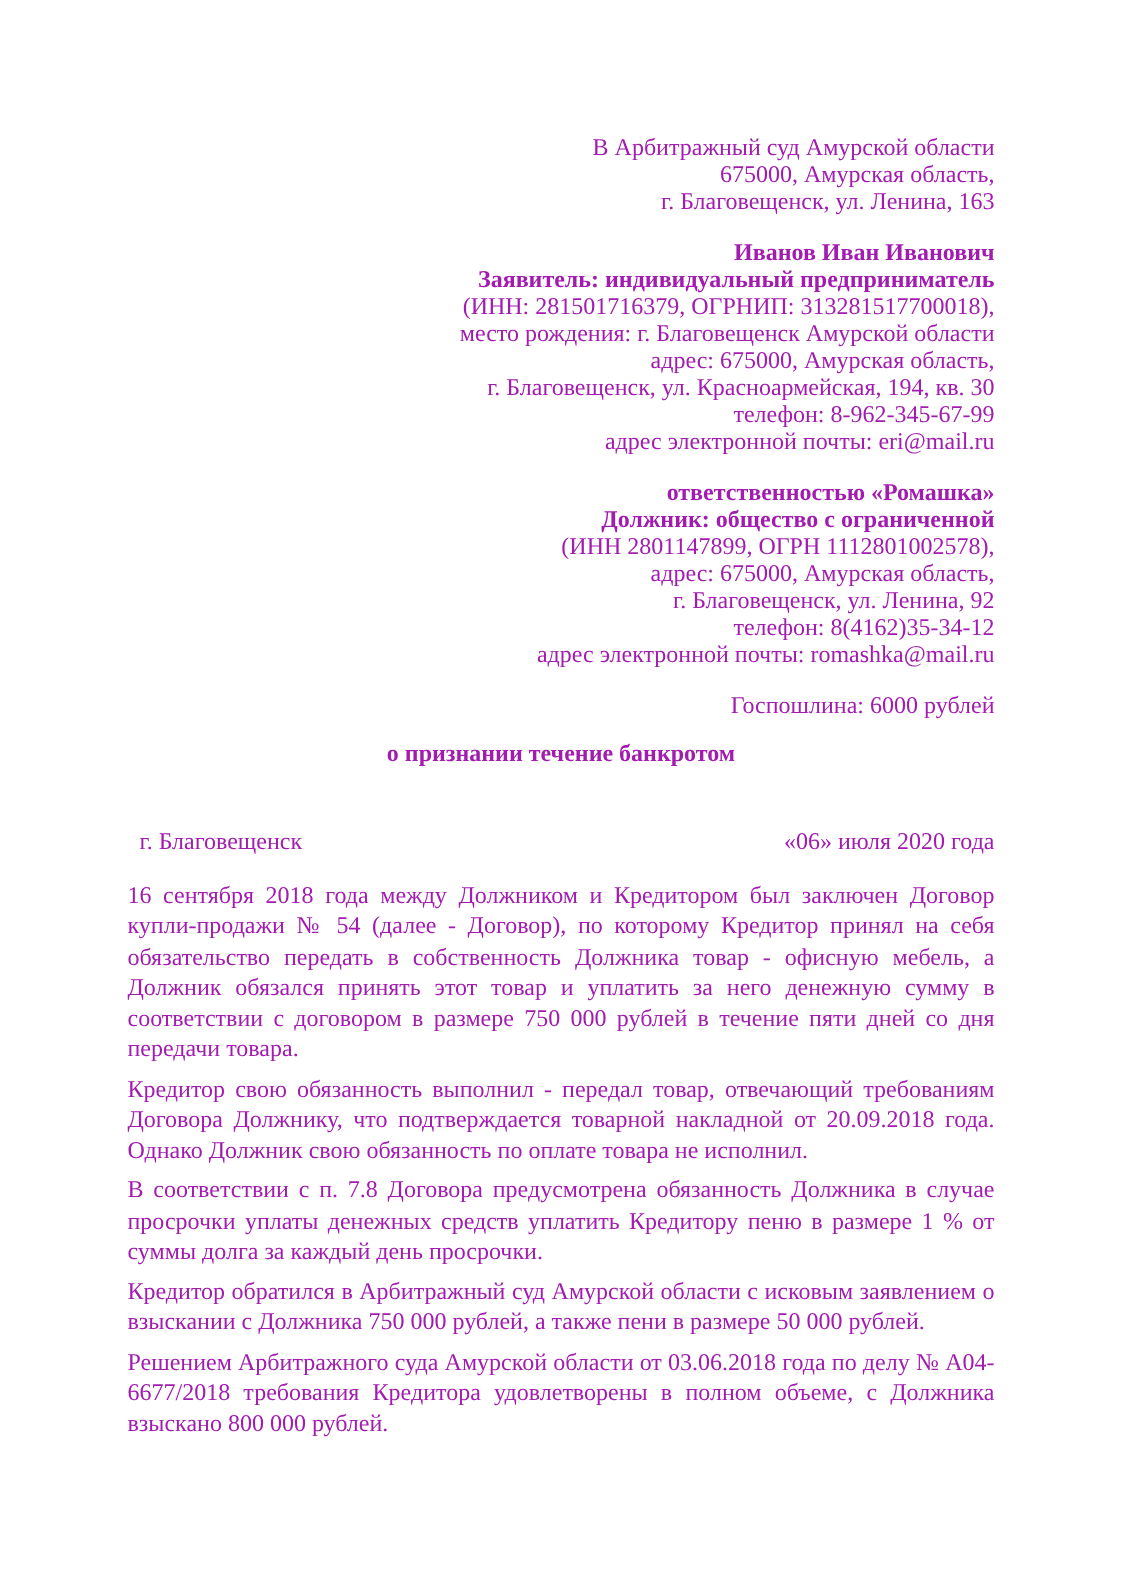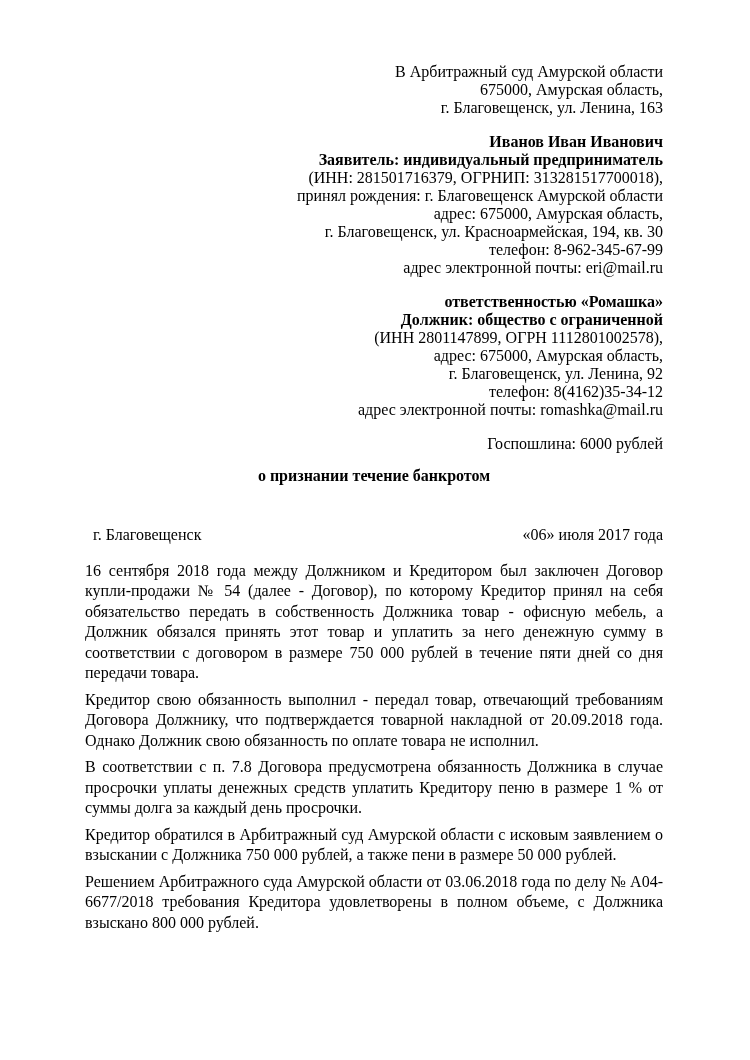--- a/index.html
+++ b/index.html
@@ -7,22 +7,22 @@
     width: 750px;
     height: 1060px;
     background: #ffffff;
     overflow: hidden;
   }
   .page {
     box-sizing: border-box;
     width: 750px;
     height: 1060px;
     background: #ffffff;
-    color: #000000;
-    padding: 63px 87px 0 85px;
+    color: #a21caf;
+    padding: 90px 87px 0 85px;
     font-family: "Liberation Serif", "DejaVu Serif", serif;
     font-size: 16px;
   }
   .hdr-block {
     text-align: right;
     line-height: 18px;
     margin: 0 0 16px 0;
   }
   .hdr-line { white-space: nowrap; }
   .bold { font-weight: bold; }
@@ -61,21 +61,21 @@
   <div class="hdr-block">
     <div class="hdr-line">В Арбитражный суд Амурской области</div>
     <div class="hdr-line">675000, Амурская область,</div>
     <div class="hdr-line">г. Благовещенск, ул. Ленина, 163</div>
   </div>
 
   <div class="hdr-block">
     <div class="hdr-line bold">Иванов Иван Иванович</div>
     <div class="hdr-line bold">Заявитель: индивидуальный предприниматель</div>
     <div class="hdr-line">(ИНН: 281501716379, ОГРНИП: 313281517700018),</div>
-    <div class="hdr-line">принял рождения: г. Благовещенск Амурской области</div>
+    <div class="hdr-line">место рождения: г. Благовещенск Амурской области</div>
     <div class="hdr-line">адрес: 675000, Амурская область,</div>
     <div class="hdr-line">г. Благовещенск, ул. Красноармейская, 194, кв. 30</div>
     <div class="hdr-line">телефон: 8-962-345-67-99</div>
     <div class="hdr-line">адрес электронной почты: eri@mail.ru</div>
   </div>
 
   <div class="hdr-block">
     <div class="hdr-line bold">ответственностью «Ромашка»</div>
     <div class="hdr-line bold">Должник: общество с ограниченной</div>
     <div class="hdr-line">(ИНН 2801147899, ОГРН 1112801002578),</div>
@@ -84,21 +84,21 @@
     <div class="hdr-line">телефон: 8(4162)35-34-12</div>
     <div class="hdr-line">адрес электронной почты: romashka@mail.ru</div>
   </div>
 
   <div class="fee-line">Госпошлина: 6000 рублей</div>
 
   <div class="title subtitle">о признании течение банкротом</div>
 
   <div class="daterow">
     <span class="place">г. Благовещенск</span>
-    <span class="date">«06» июля 2017 года</span>
+    <span class="date">«06» июля 2020 года</span>
   </div>
 
   <div class="paras">
     <p class="para">16 сентября 2018 года между Должником и Кредитором был заключен Договор купли-продажи № 54 (далее - Договор), по которому Кредитор принял на себя обязательство передать в собственность Должника товар - офисную мебель, а Должник обязался принять этот товар и уплатить за него денежную сумму в соответствии с договором в размере 750 000 рублей в течение пяти дней со дня передачи товара.</p>
     <p class="para">Кредитор свою обязанность выполнил - передал товар, отвечающий требованиям Договора Должнику, что подтверждается товарной накладной от 20.09.2018 года. Однако Должник свою обязанность по оплате товара не исполнил.</p>
     <p class="para">В соответствии с п. 7.8 Договора предусмотрена обязанность Должника в случае просрочки уплаты денежных средств уплатить Кредитору пеню в размере 1 % от суммы долга за каждый день просрочки.</p>
     <p class="para">Кредитор обратился в Арбитражный суд Амурской области с исковым заявлением о взыскании с Должника 750 000 рублей, а также пени в размере 50 000 рублей.</p>
     <p class="para">Решением Арбитражного суда Амурской области от 03.06.2018 года по делу № А04-6677/2018 требования Кредитора удовлетворены в полном объеме, с Должника взыскано 800 000 рублей.</p>
   </div>
 

